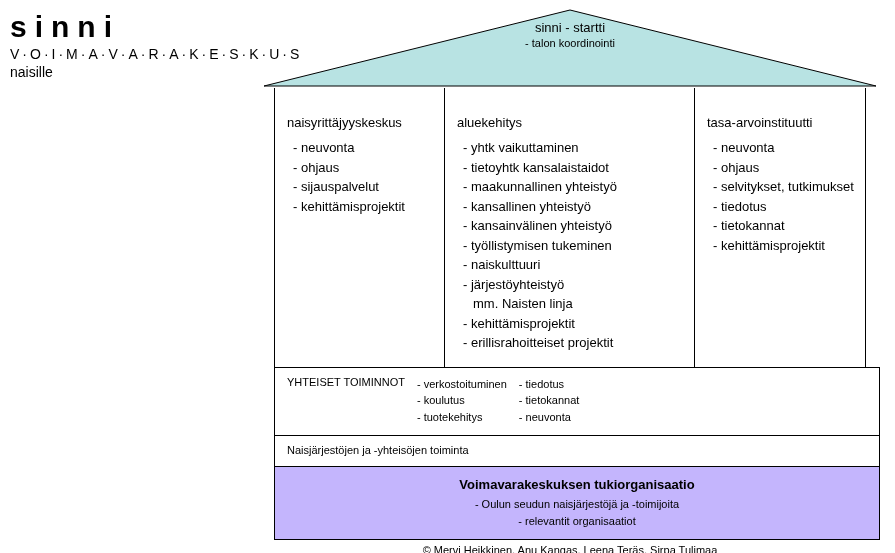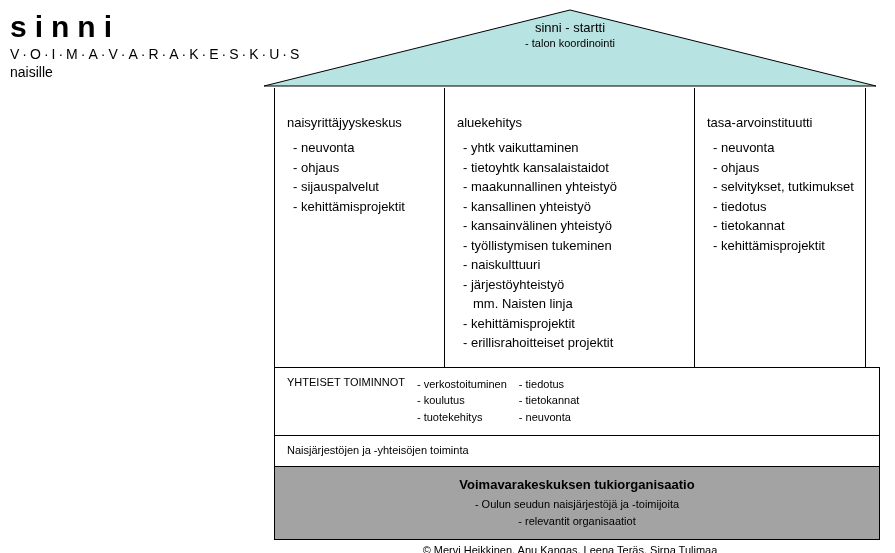--- a/index.html
+++ b/index.html
@@ -93,21 +93,21 @@
   }
   .row.shared {
     display: flex;
     gap: 12px;
     align-items: flex-start;
   }
   .row.shared .label { font-size: 11px; white-space: nowrap; }
   .row.shared .colmini { line-height: 1.5; }
   .row.foundation {
     border-bottom: 1px solid #000;
-    background: #a3a3a3;
+    background: #c4b5fd;
     text-align: center;
     padding: 10px;
   }
   .row.foundation .ftitle {
     font-weight: bold;
     font-size: 13px;
     margin-bottom: 4px;
   }
   .row.foundation .fbullets { font-size: 11px; line-height: 1.5; }
   .copyright {

